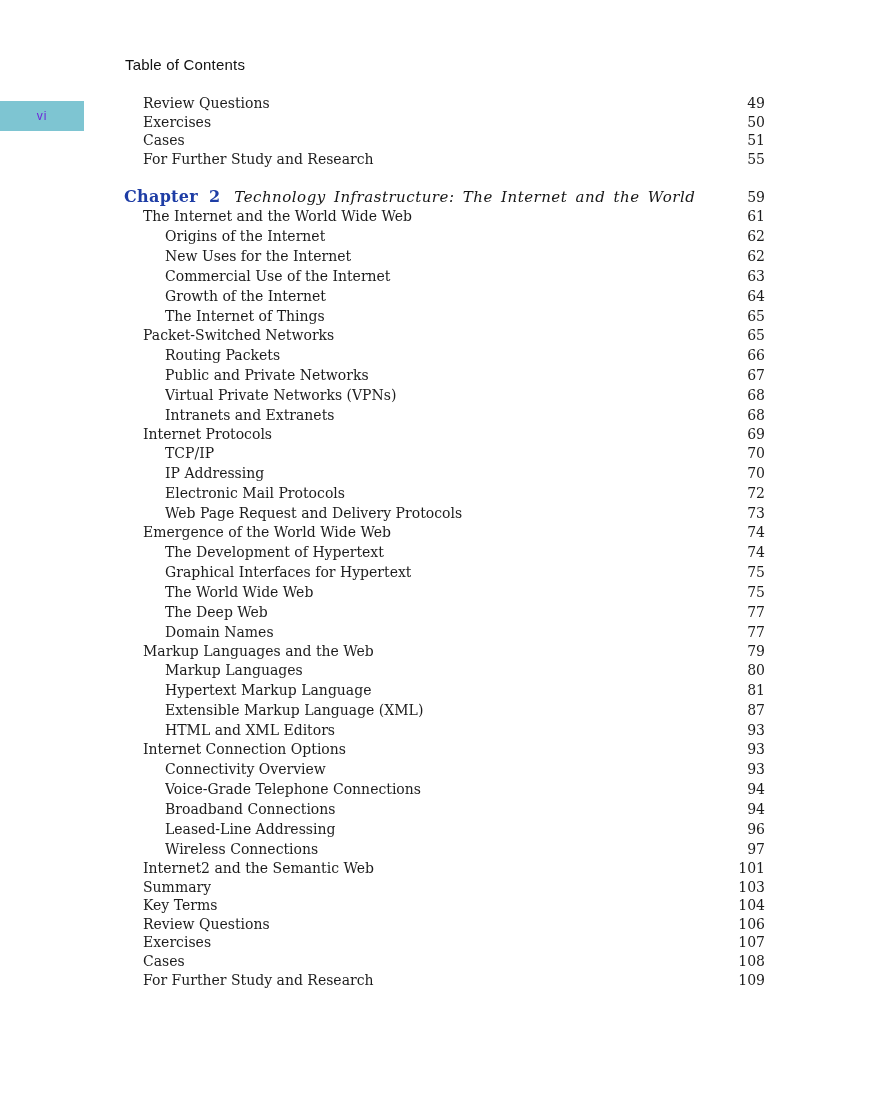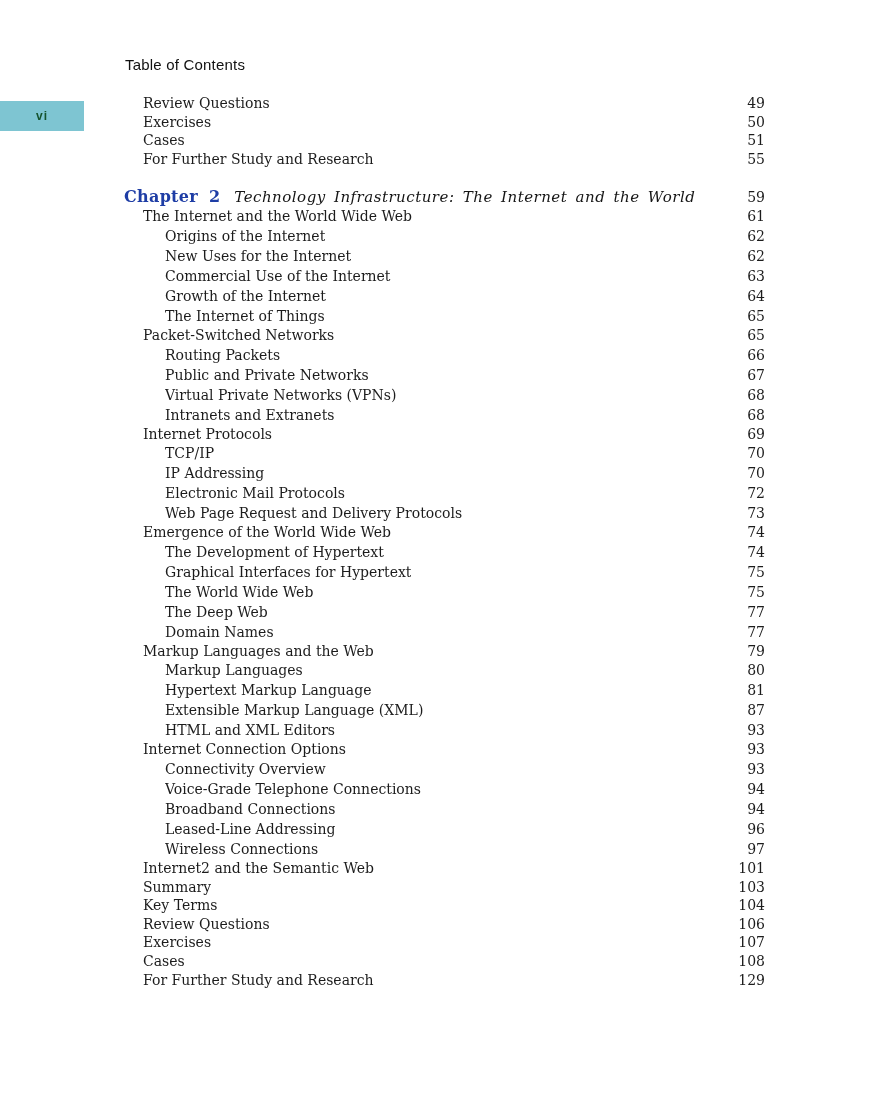--- a/index.html
+++ b/index.html
@@ -31,22 +31,22 @@
     width: 84px;
     height: 30px;
     background: var(--tab-teal, #7ec5d2);
     display: flex;
     align-items: center;
     justify-content: center;
   }
   .page-tab .tab-label {
     font-family: "Liberation Sans", sans-serif;
     font-size: 12px;
-    font-weight: bold;
-    color: #14532d;
+    font-weight: normal;
+    color: #6d28d9;
     letter-spacing: 1px;
   }
   .toc {
     position: absolute;
     left: 124px;
     top: 94px;
     width: 641px;
   }
   .row {
     display: flex;
@@ -267,15 +267,15 @@
     <div class="row l1">
       <span class="label">Exercises</span>
       <span class="pagenum">107</span>
     </div>
     <div class="row l1">
       <span class="label">Cases</span>
       <span class="pagenum">108</span>
     </div>
     <div class="row l1">
       <span class="label">For Further Study and Research</span>
-      <span class="pagenum">129</span>
+      <span class="pagenum">109</span>
     </div>
   </div>
 
 </body></html>

